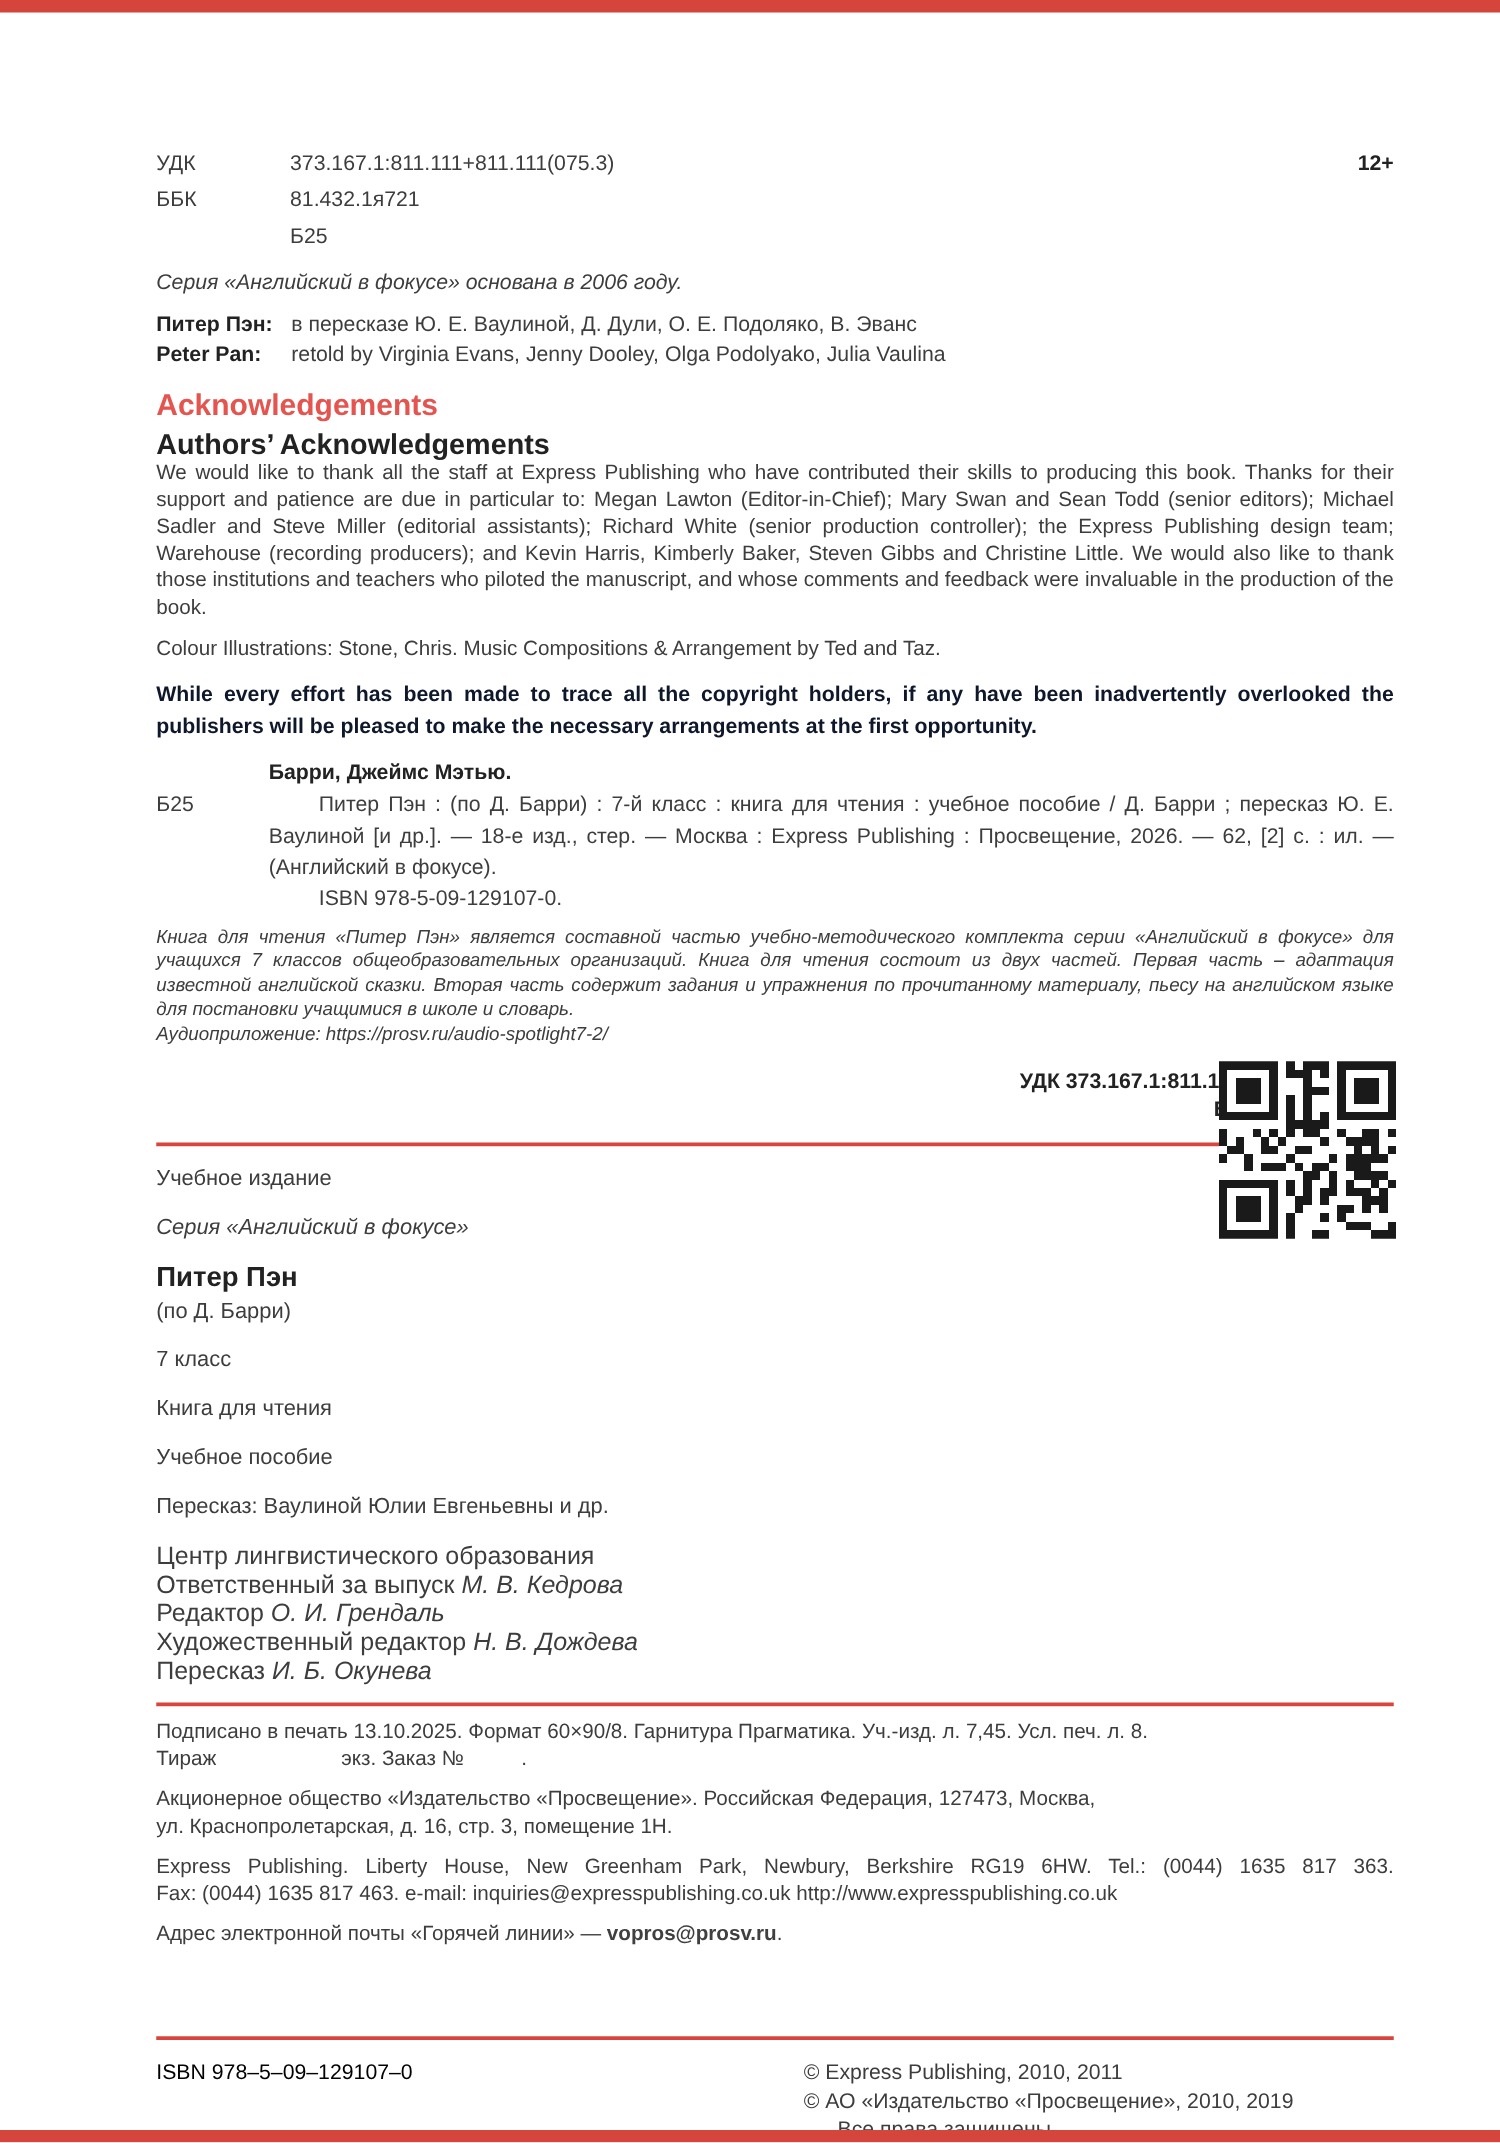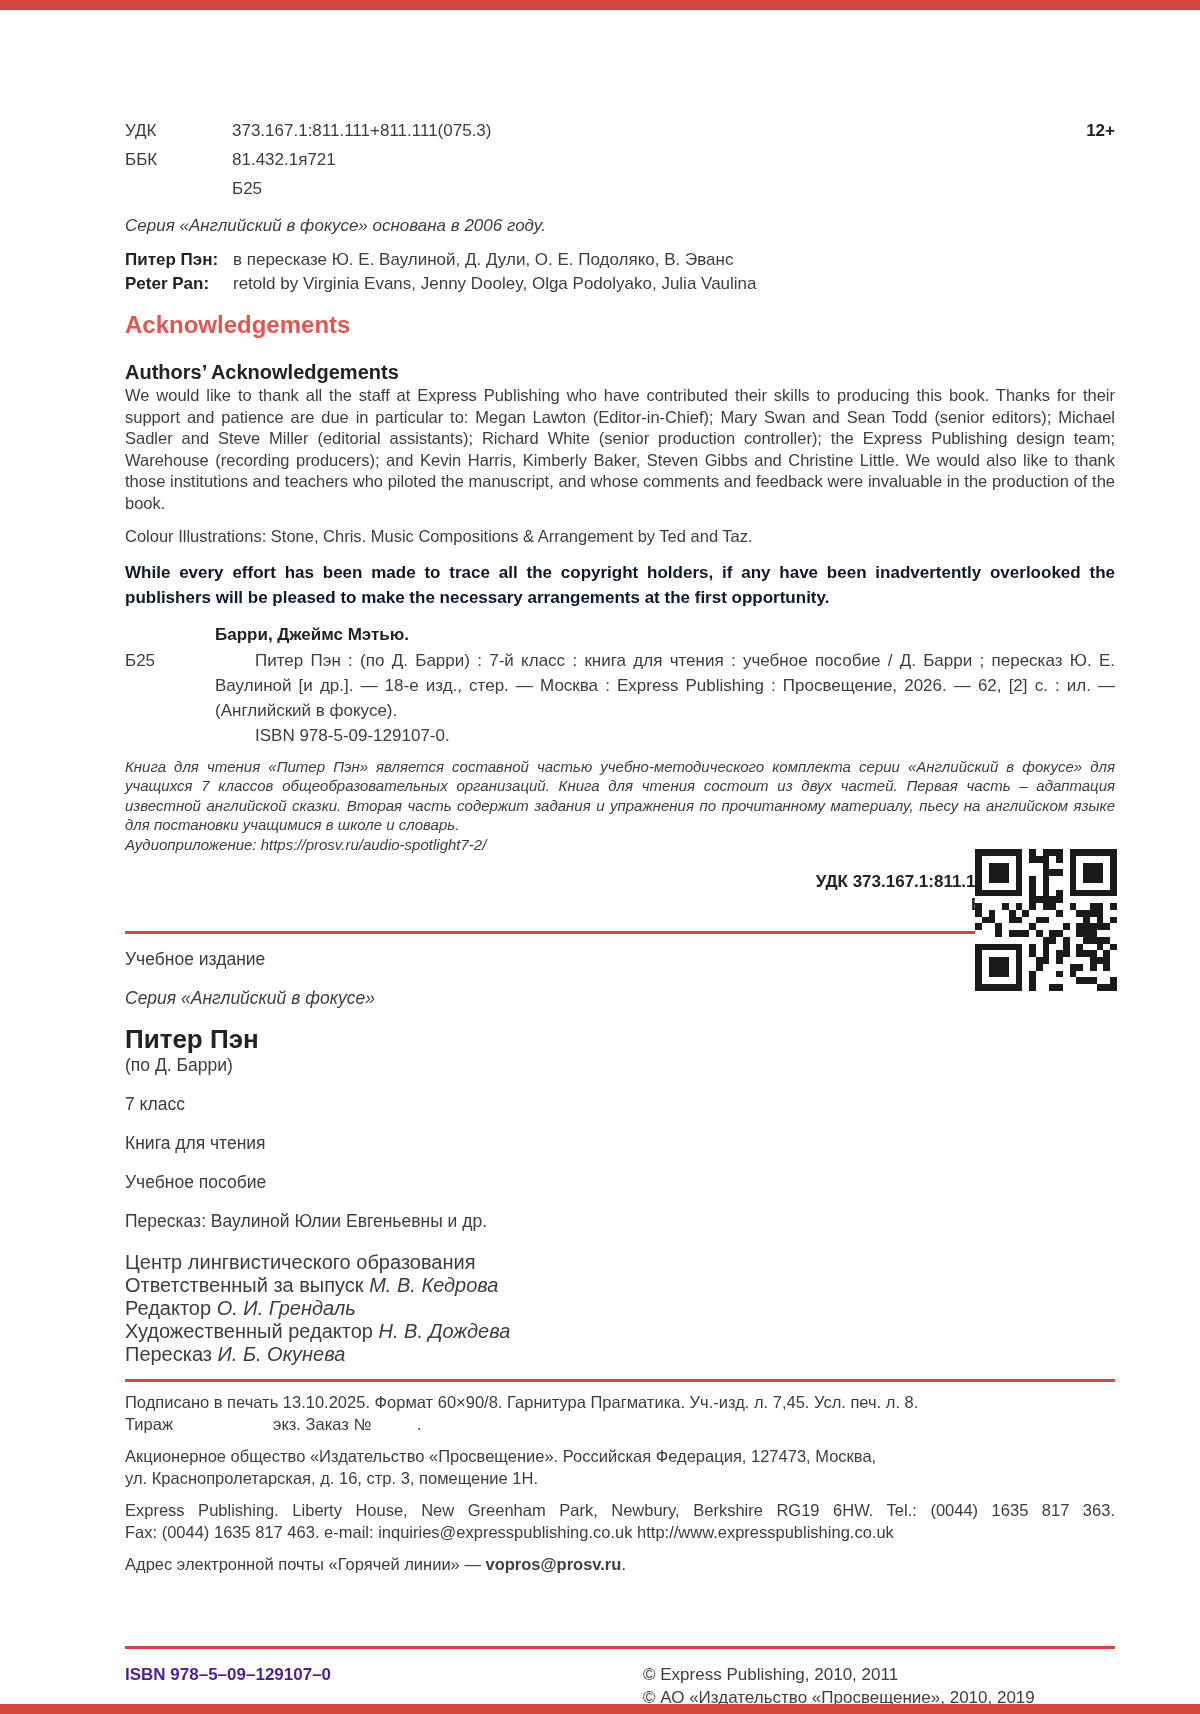--- a/index.html
+++ b/index.html
@@ -20,55 +20,55 @@
   .udk-block{margin-top:116px;font-size:17px;line-height:29px;position:relative;}
   .udk-row{display:flex;gap:41px;}
   .udk-label{width:66px;flex:0 0 66px;}
   .age-badge{position:absolute;right:0;top:0;font-weight:bold;color:#222;}
   .series-note{margin-top:11px;font-style:italic;font-size:17px;line-height:24px;}
   .title-lines{margin-top:10px;font-size:17px;line-height:24px;}
   .title-row{display:flex;}
   .title-label{width:108px;flex:0 0 108px;font-weight:bold;color:#222;}
   
   .ack-heading{margin-top:15px;font-size:24px;font-weight:bold;color:#e4554f;line-height:28px;}
-  .ack-sub{margin-top:22px;font-size:20px;font-weight:bold;color:#222;line-height:22px;}
+  .ack-sub{margin-top:5px;font-size:23px;font-weight:bold;color:#222;line-height:22px;}
   .ack-body{margin-top:2px;font-size:16.5px;line-height:21.6px;text-align:justify;}
   .illustrations{margin-top:11px;font-size:16.5px;line-height:21px;}
   .notice{margin-top:13px;font-size:17px;font-weight:bold;color:#0f172a;line-height:25.5px;text-align:justify;}
   
   .card-author{margin-top:12px;margin-left:90px;font-weight:bold;color:#222;font-size:17px;line-height:23px;}
   .card-row{display:flex;margin-top:2px;font-size:17px;line-height:25px;}
   .card-code{width:90px;flex:0 0 90px;}
   .card-desc{flex:1;text-align:justify;text-indent:40px;}
   .card-isbn{margin-left:130px;font-size:17px;line-height:25px;}
   .annotation{margin-top:9px;font-size:15px;font-style:italic;line-height:19.5px;text-align:justify;}
   .audio-line{font-size:15px;font-style:italic;line-height:20px;}
   .udk-bold{margin-top:15px;text-align:right;font-weight:bold;color:#222;font-size:17px;line-height:23px;}
   .rule{border:none;height:3px;background:#d9453e;margin:0;}
   .rule1{margin-top:15px;}
   .rule2{margin-top:13px;}
   .rule3{margin-top:71px;}
   
   .ed-item{font-size:17.5px;line-height:23px;}
   .mt14{margin-top:14px;} .mt16{margin-top:16px;} .mt18{margin-top:18px;}
   .ed-series{font-style:italic;}
-  .ed-title{font-size:26px;font-weight:bold;color:#222;line-height:26px;}
+  .ed-title{font-size:22px;font-weight:bold;color:#222;line-height:26px;}
   .ed-sub{margin-top:2px;}
   .credits-line{font-size:20px;line-height:23px;}
   .credit-name{font-style:italic;}
   
   .imp-line{font-size:16.5px;line-height:22.5px;}
   .imp-p{margin-top:9px;}
   .tirazh-gap1{display:inline-block;width:100px;}
   .tirazh-gap2{display:inline-block;width:46px;}
   .just-full{text-align:justify;text-align-last:justify;}
   .bold-inline{font-weight:bold;color:#404040;}
   
   .footer{display:flex;margin-top:14px;font-size:17px;line-height:23px;}
-  .footer-isbn{font-weight:bold;color:#4c1d95;}
+  .footer-isbn{font-weight:normal;color:#000000;}
   .footer-copy{margin-left:auto;width:472px;}
   .footer-rights{padding-left:27px;}
   
   .qr{position:absolute;left:975px;top:849px;width:142px;height:142px;}
   .qr svg{width:142px;height:142px;display:block;}
 </style>
 </head>
 <body>
 
 <div class="page">

